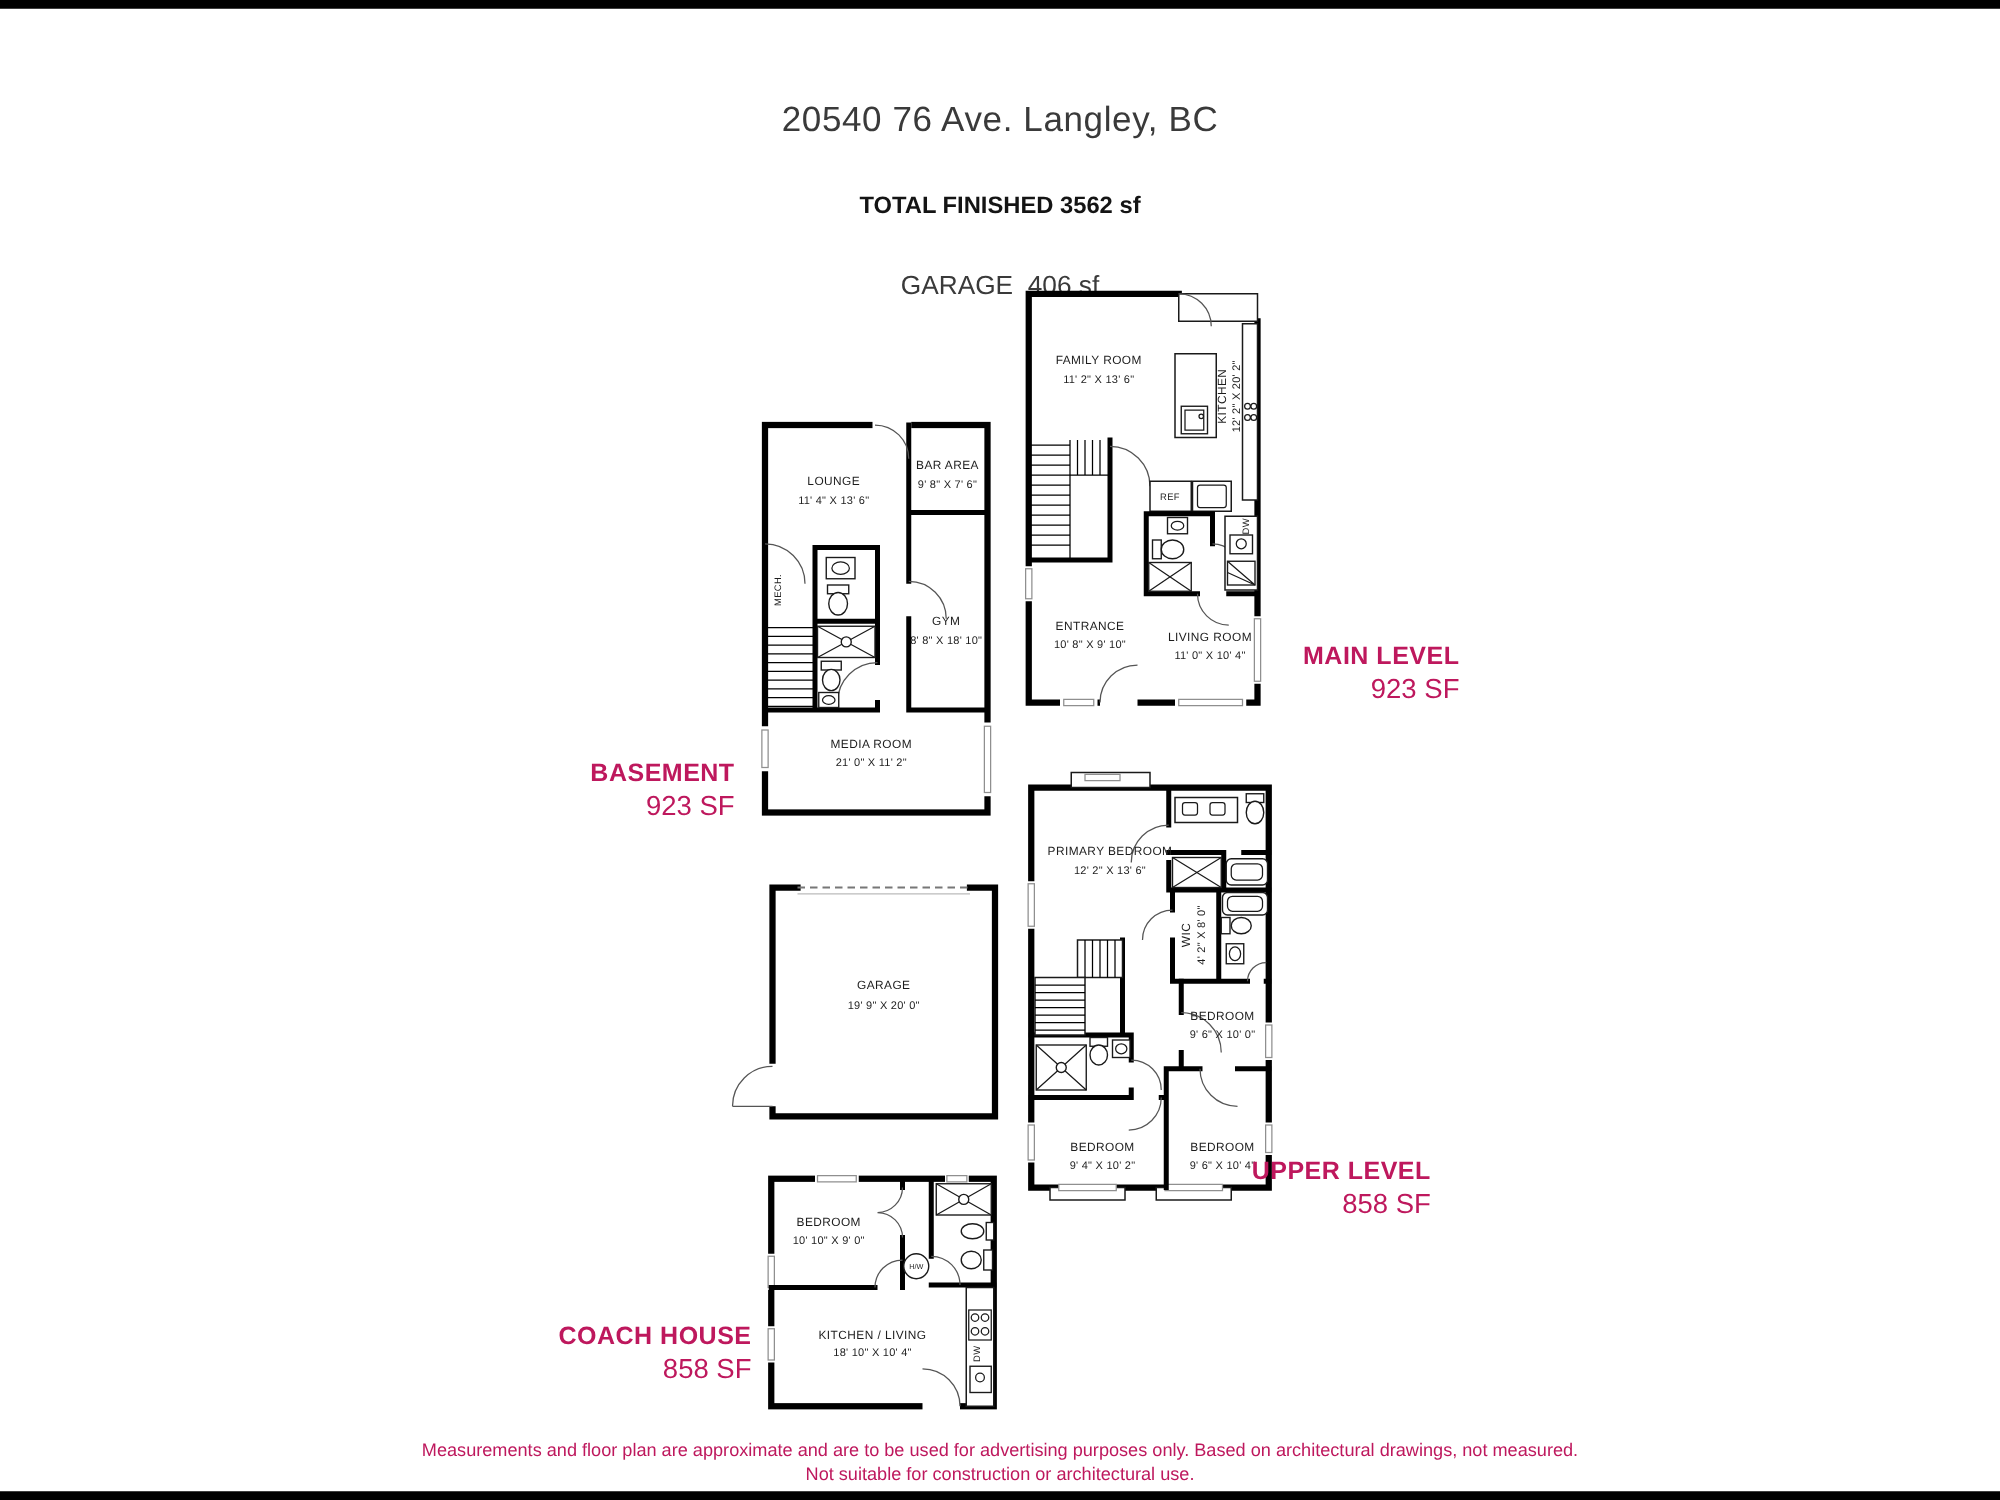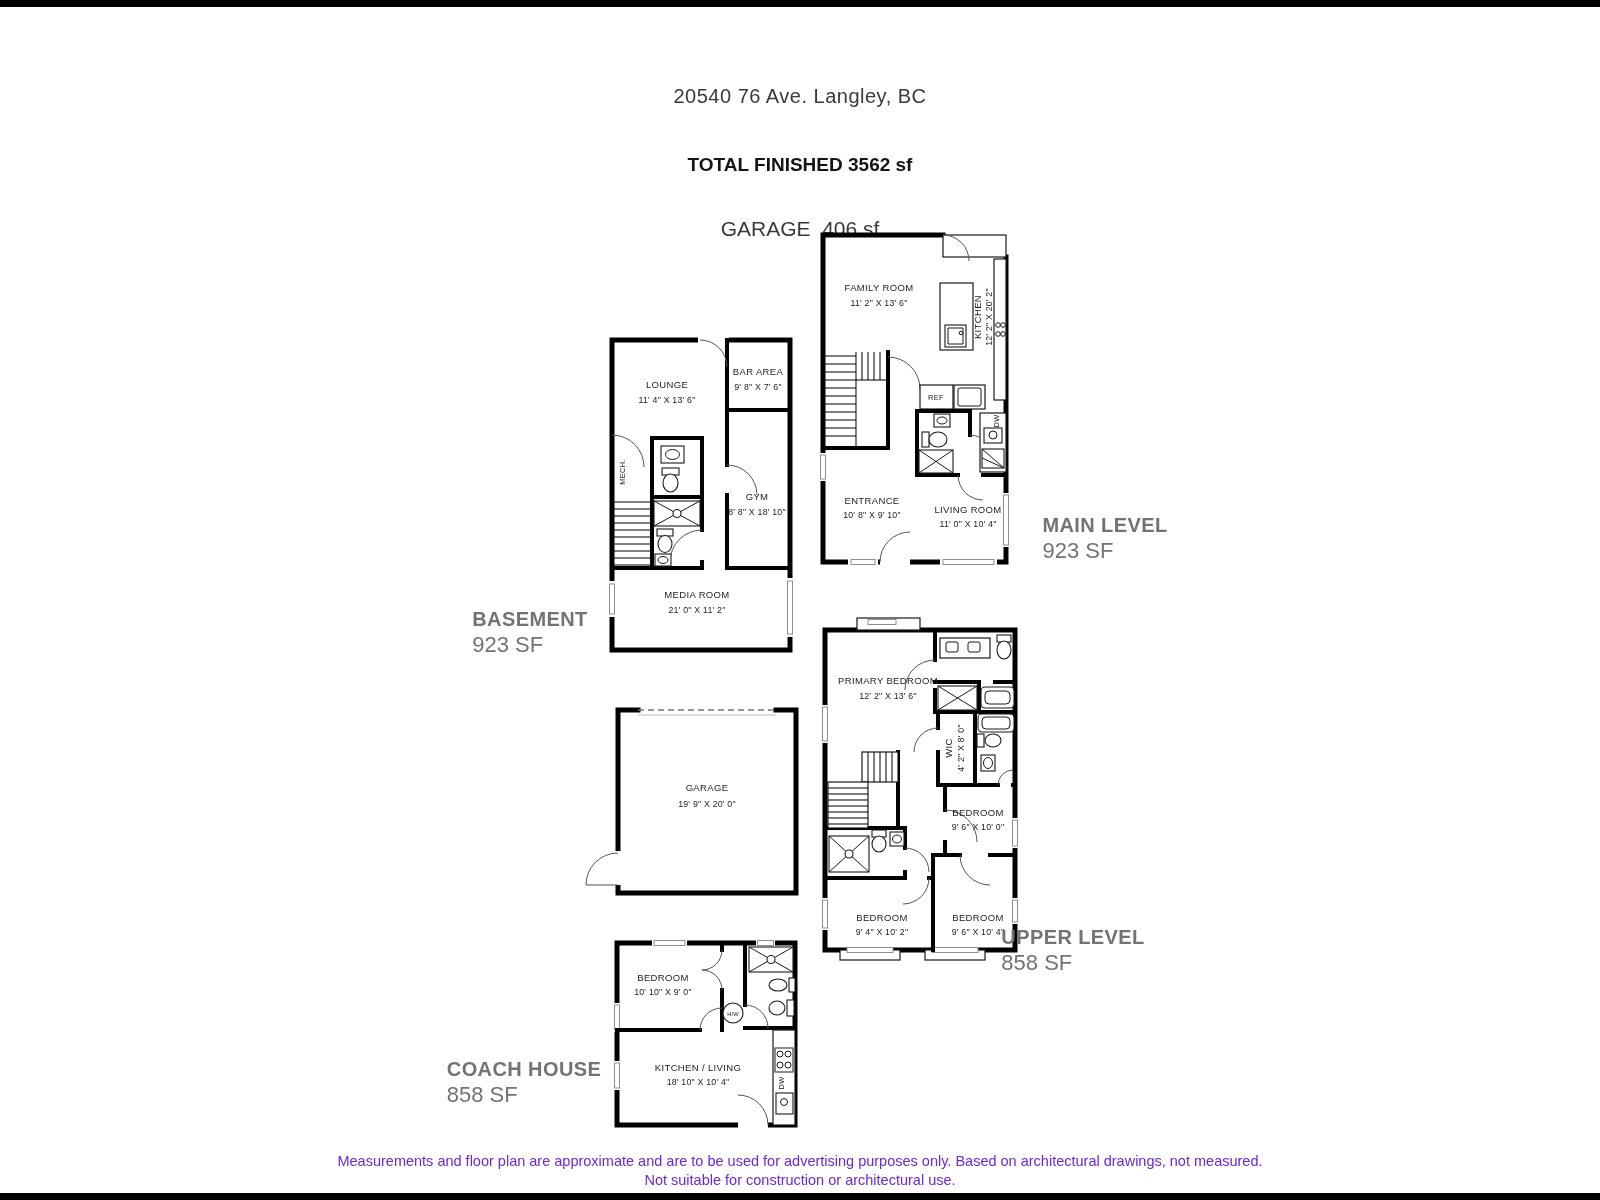--- a/index.html
+++ b/index.html
@@ -1,28 +1,28 @@
 <!DOCTYPE html>
 <html><head>
 <meta charset="utf-8">
 <style>
   html,body{margin:0;padding:0;}
   body{width:1600px;height:1200px;position:relative;background:#fff;overflow:hidden;
        font-family:"Liberation Sans",sans-serif;}
   .bar{position:absolute;left:0;width:1600px;height:7px;background:#000;}
   .bar.top{top:0;} .bar.bottom{bottom:0;}
   .header{position:absolute;top:42px;left:0;width:1600px;text-align:center;color:#3a3a3a;white-space:pre;}
-  .header .addr{font-size:20px;line-height:36px;letter-spacing:.5px;}
+  .header .addr{font-size:28px;line-height:36px;letter-spacing:.5px;}
   .header .sub{font-size:22px;line-height:31px;}
   .header .total{font-size:19px;line-height:29px;font-weight:bold;color:#141414;}
   .header .gar{font-size:21px;line-height:28px;}
-  .lvl{position:absolute;text-align:left;transform:translateX(-50%);color:#737373;}
+  .lvl{position:absolute;text-align:right;transform:translateX(-50%);color:#be185d;}
   .lvl .nm{font-size:20px;font-weight:bold;letter-spacing:.4px;}
   .lvl .ar{font-size:22px;margin-top:1px;}
-  .footer{position:absolute;top:1152px;left:0;width:1600px;text-align:center;color:#6d28d9;
+  .footer{position:absolute;top:1152px;left:0;width:1600px;text-align:center;color:#be185d;
           font-size:14.5px;line-height:19px;}
   svg{position:absolute;overflow:visible;font-family:"Liberation Sans",sans-serif;}
   .bgw{fill:#fff;}
   .wall{stroke:#000;stroke-width:5;fill:none;stroke-linecap:square;}
   .iw{stroke:#000;stroke-width:4;fill:none;stroke-linecap:square;}
   .thin{stroke:#1a1a1a;stroke-width:1.2;fill:#fff;}
   .fix{stroke:#1a1a1a;stroke-width:1.1;fill:#fff;}
   .fxl{stroke:#1a1a1a;stroke-width:1;fill:none;}
   .arc{stroke:#555;stroke-width:1;fill:none;}
   .tread{stroke:#000;stroke-width:1;}

